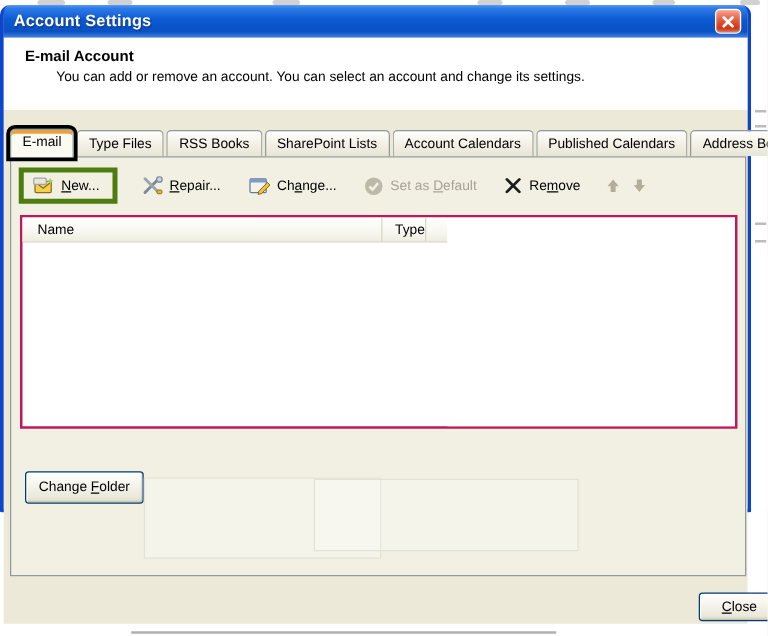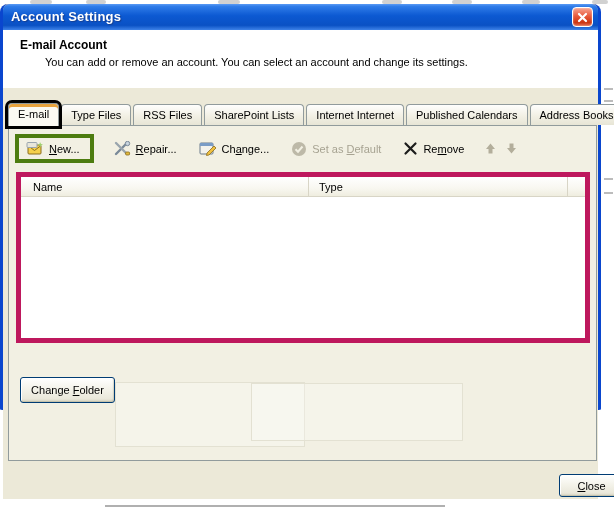--- a/index.html
+++ b/index.html
@@ -67,21 +67,21 @@
   .toolbar { position:absolute; left:6px; top:8px; display:flex; align-items:center; }
   .tool-item { display:flex; align-items:center; gap:5px; padding:3px 6px; font-size:11px; white-space:nowrap; }
   .tool-item.annotated { border:4px solid #4d7c0f; padding:3px 10px 3px 6px; margin-right:4px; background:#F2F0E3; }
   .tool-item.disabled { color:#A7A392; }
   .tool-gap { width:10px; }
   .arrow-btn { padding:3px 4px; display:flex; align-items:center; }
 
   
   .account-list {
     position:absolute; left:7px; top:46px; width:574px; height:171px;
-    border:5px solid #be185d; background:#fff; display:flex; flex-direction:column;
+    border:2px solid #be185d; background:#fff; display:flex; flex-direction:row;
   }
   .list-header {
     height:20px; display:flex; align-items:center;
     background:linear-gradient(#FFFFFF,#F8F7F0 60%,#EFEDDF);
     border-bottom:1px solid #D8D5C6;
   }
   .col-name { width:287px; padding-left:12px; }
   .col-type { flex:1; padding-left:10px; border-left:1px solid #D8D5C6; height:100%; display:flex; align-items:center; }
   .col-end { width:18px; border-left:1px solid #D8D5C6; height:100%; }
   .list-body { flex:1; background:#fff; }
@@ -135,23 +135,23 @@
   <div class="header-panel">
     <div class="header-title">E-mail Account</div>
     <div class="header-subtitle">You can add or remove an account. You can select an account and change its settings.</div>
   </div>
 
   <div class="dialog-body">
 
     <div class="tab-strip">
       <div class="tab active">E-mail</div>
       <div class="tab">Type Files</div>
-      <div class="tab">RSS Files</div>
+      <div class="tab">RSS Books</div>
       <div class="tab">SharePoint Lists</div>
-      <div class="tab">Internet Internet</div>
+      <div class="tab">Account Calendars</div>
       <div class="tab">Published Calendars</div>
       <div class="tab">Address Books</div>
     </div>
 
     <div class="tab-page">
 
       <div class="toolbar">
 
         <div class="tool-item annotated">
           <svg width="19" height="15" viewBox="0 0 19 15">

